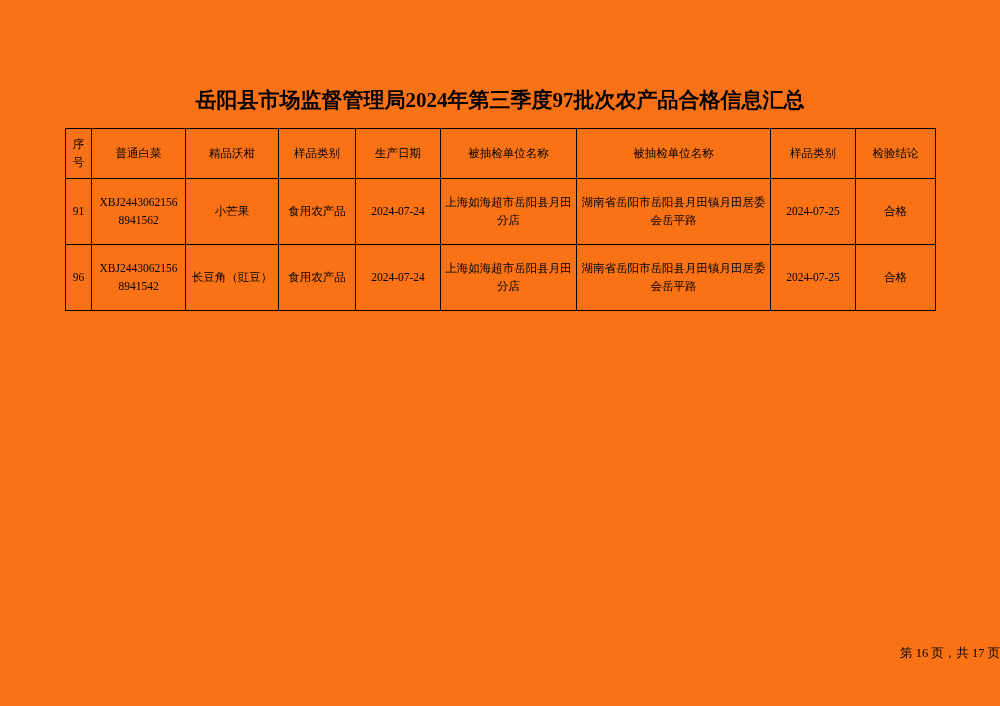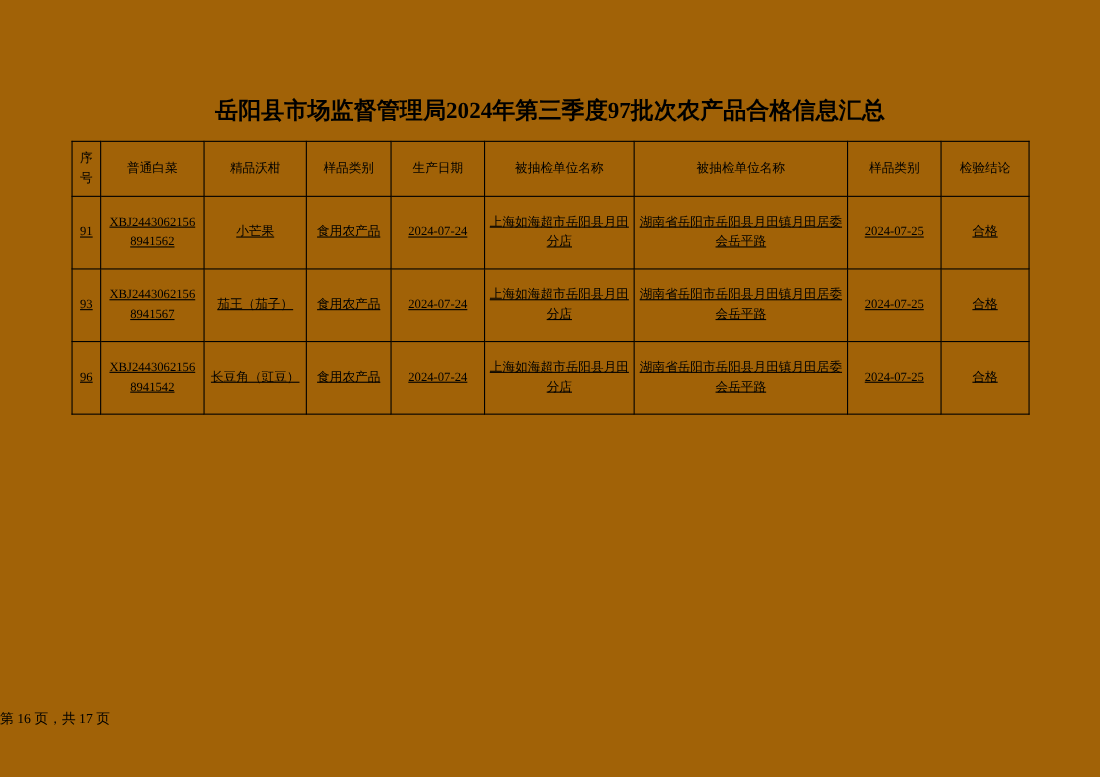--- a/index.html
+++ b/index.html
@@ -4,21 +4,21 @@
 <style>
   html, body {
     margin: 0;
     padding: 0;
     background: #ffffff;
   }
   .page {
     position: relative;
     width: 1000px;
     height: 706px;
-    background: #a16207;
+    background: #f97316;
     color: #000000;
     font-family: "Liberation Serif", "DejaVu Serif", serif;
     overflow: hidden;
   }
   .doc-title {
     position: absolute;
     top: 88px;
     left: 0;
     width: 100%;
     text-align: center;
@@ -42,31 +42,31 @@
     border: 1px solid #000000;
     text-align: center;
     vertical-align: middle;
     font-size: 11.5px;
     font-weight: normal;
     line-height: 1.5;
     padding: 2px 3px;
     overflow: hidden;
   }
   table.results thead tr { height: 50px; }
-  table.results tbody tr { height: 66px; text-decoration: underline; }
+  table.results tbody tr { height: 66px; }
   th.col-serial, td.cell-serial { padding: 2px 2px; }
   td.cell-code { white-space: pre-line; }
   td.cell-unit { padding: 2px 8px; }
   td.cell-addr { padding: 2px 8px; }
   .doc-footer {
     position: absolute;
     top: 646px;
     left: 0;
     width: 100%;
-    text-align: left;
+    text-align: right;
     font-size: 12.5px;
     line-height: 1.2;
   }
 </style>
 </head>
 <body>
 
 <div class="page">
 
   <div class="doc-title">岳阳县市场监督管理局2024年第三季度97批次农产品合格信息汇总</div>
@@ -104,32 +104,20 @@
 8941562</td>
       <td class="cell-name">小芒果</td>
       <td class="cell-category">食用农产品</td>
       <td class="cell-proddate">2024-07-24</td>
       <td class="cell-unit">上海如海超市岳阳县月田分店</td>
       <td class="cell-addr">湖南省岳阳市岳阳县月田镇月田居委会岳平路</td>
       <td class="cell-sampledate">2024-07-25</td>
       <td class="cell-result">合格</td>
     </tr>
           <tr>
-      <td class="cell-serial">93</td>
-      <td class="cell-code">XBJ2443062156
-8941567</td>
-      <td class="cell-name">茄王（茄子）</td>
-      <td class="cell-category">食用农产品</td>
-      <td class="cell-proddate">2024-07-24</td>
-      <td class="cell-unit">上海如海超市岳阳县月田分店</td>
-      <td class="cell-addr">湖南省岳阳市岳阳县月田镇月田居委会岳平路</td>
-      <td class="cell-sampledate">2024-07-25</td>
-      <td class="cell-result">合格</td>
-    </tr>
-          <tr>
       <td class="cell-serial">96</td>
       <td class="cell-code">XBJ2443062156
 8941542</td>
       <td class="cell-name">长豆角（豇豆）</td>
       <td class="cell-category">食用农产品</td>
       <td class="cell-proddate">2024-07-24</td>
       <td class="cell-unit">上海如海超市岳阳县月田分店</td>
       <td class="cell-addr">湖南省岳阳市岳阳县月田镇月田居委会岳平路</td>
       <td class="cell-sampledate">2024-07-25</td>
       <td class="cell-result">合格</td>

